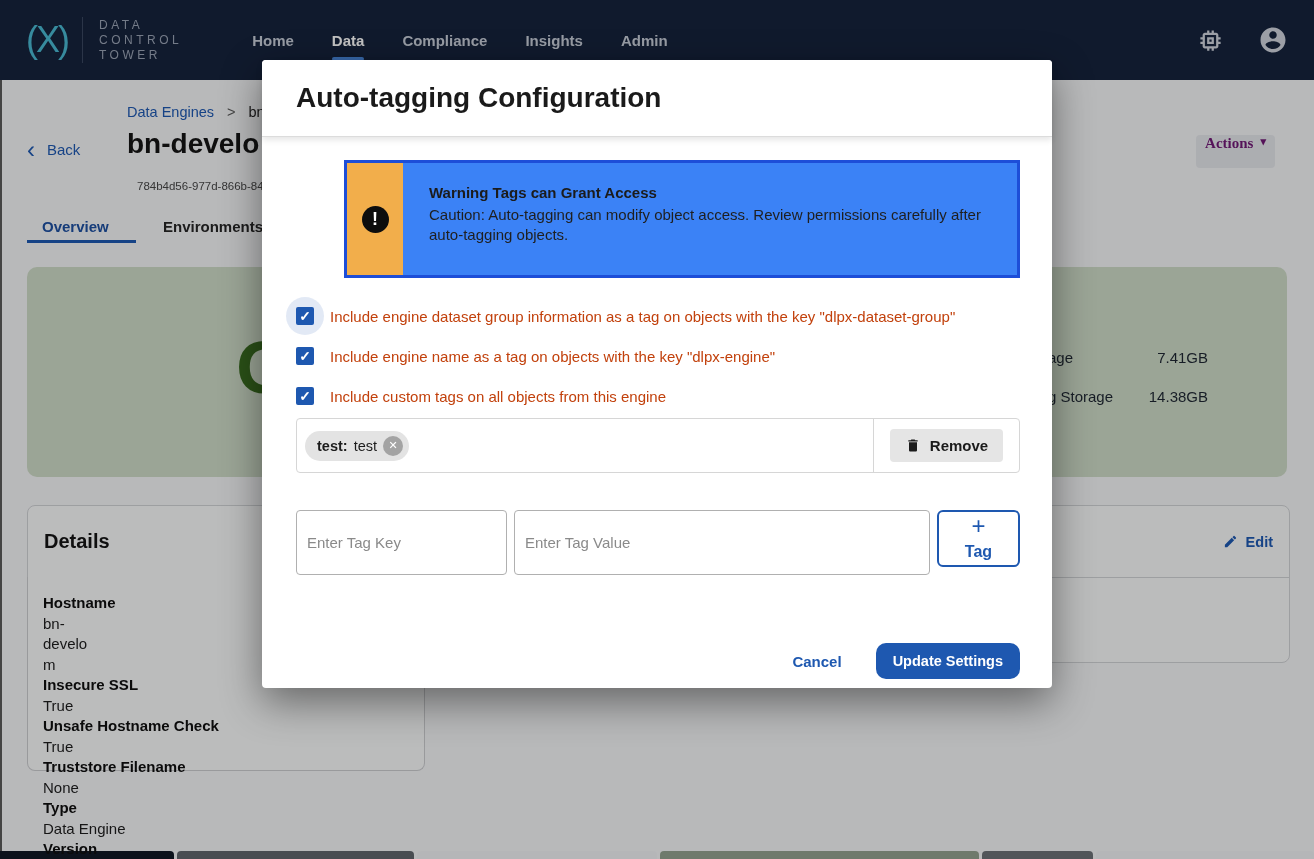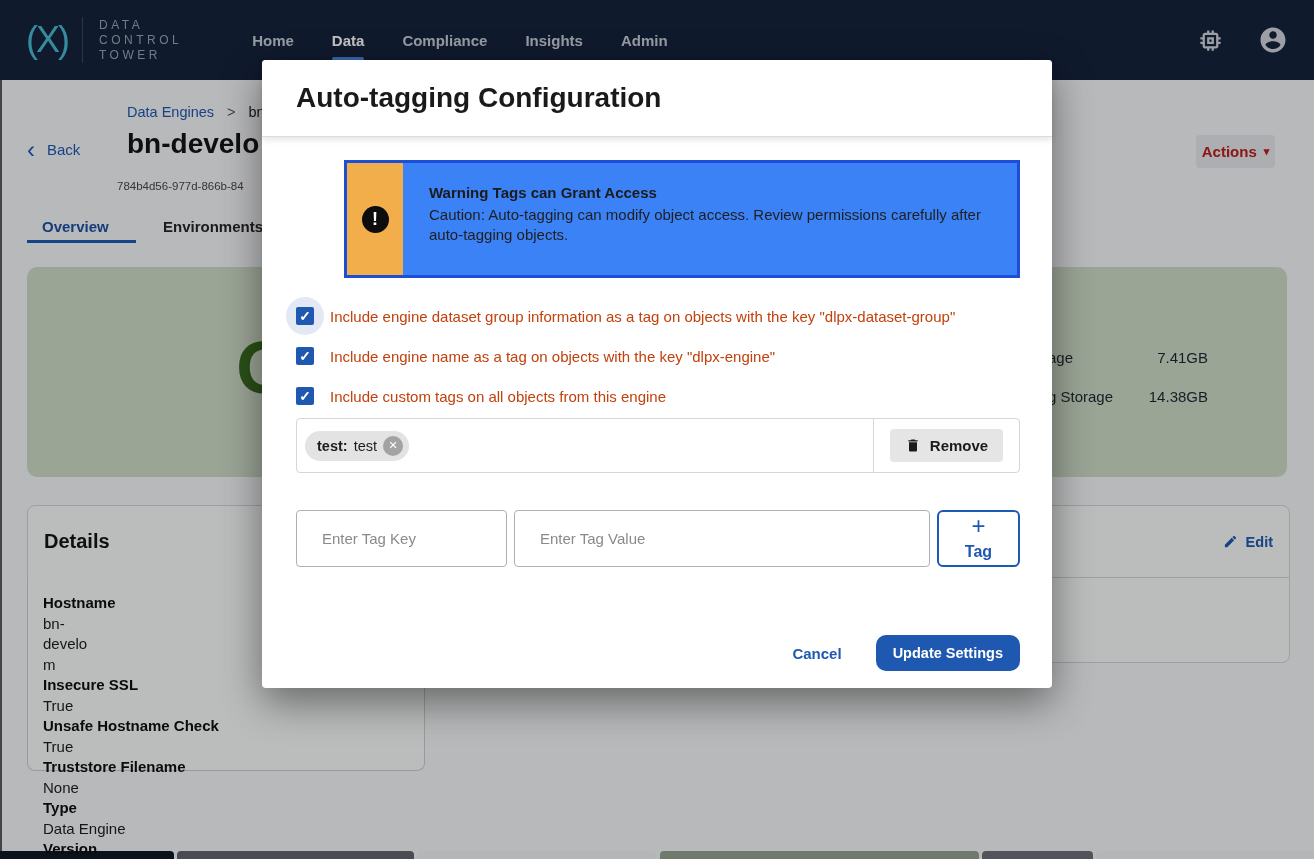--- a/index.html
+++ b/index.html
@@ -20,22 +20,22 @@
   .nav-right { margin-left:auto; display:flex; align-items:center; gap:34px; }
 
   
   .page-link { color:#1e58b0; }
   .back { position:absolute; left:27px; top:141px; display:flex; align-items:center; gap:12px; color:#1e58b0; font-size:15px; }
   .back .chev { font-size:24px; line-height:16px; }
   .breadcrumb { position:absolute; left:127px; top:104px; font-size:14.5px; display:flex; gap:13px; }
   .breadcrumb .sep { color:#5a5a5a; }
   .breadcrumb .cur { color:#1c1c1c; }
   .page-title { position:absolute; left:127px; top:128px; font-size:28px; font-weight:bold; color:#141414; }
-  .uuid { position:absolute; left:117px; top:180px; font-size:11.5px; color:#474747; }
-  .actions-btn { position:absolute; left:1196px; top:135px; width:79px; height:33px; background:#e3e5e9; border-radius:4px; display:flex; align-items:center; justify-content:center; gap:7px; font-size:15px; font-weight:bold; color:#b91c1c; cursor:pointer; }
+  .uuid { position:absolute; left:137px; top:180px; font-size:11.5px; color:#474747; }
+  .actions-btn { position:absolute; left:1196px; top:135px; width:79px; height:33px; background:#e3e5e9; border-radius:4px; display:flex; justify-content:center; gap:7px; font-size:15px; font-weight:bold; color:#701a75; cursor:pointer;font-family:Liberation Serif, serif; }
   .actions-btn .caret { font-size:11px; }
   .tab { position:absolute; top:218px; font-size:15px; font-weight:bold; }
   .tab.active { left:42px; color:#1d4fa0; }
   .tab.inactive { left:163px; color:#262626; }
   .tab-underline { position:absolute; left:27px; top:240px; width:109px; height:3px; background:#1e58b0; }
 
   .status-card { position:absolute; left:27px; top:267px; width:1260px; height:210px; background:#ccd9c5; border-radius:10px; }
   .status-letter { position:absolute; left:209px; top:64px; font-size:74px; font-weight:bold; color:#386a1f; line-height:74px; }
   .storage-row { position:absolute; left:1021px; width:160px; display:flex; justify-content:space-between; font-size:15px; color:#1f2733; }
   .storage-row.r1 { top:82px; }
@@ -88,21 +88,21 @@
   .chip-box { margin-top:2px; height:55px; border:1px solid #d6d6d6; border-radius:4px; display:flex; }
   .chip-area { flex:1; display:flex; align-items:center; padding-left:8px; }
   .chip { background:#e3e3e3; border-radius:16px; height:30px; display:flex; align-items:center; gap:6px; padding:0 6px 0 12px; font-size:14.5px; color:#1c1c1c; }
   .chip-key { font-weight:bold; }
   .chip-x { width:20px; height:20px; border-radius:50%; background:#a3a3a3; color:#fff; font-size:11px; display:flex; align-items:center; justify-content:center; cursor:pointer; }
   .chip-x::after { content:"\2715"; }
   .remove-cell { width:146px; border-left:1px solid #d6d6d6; display:flex; align-items:center; justify-content:center; }
   .remove-btn { display:flex; align-items:center; gap:9px; background:#e5e5e5; border:none; border-radius:4px; padding:8px 15px; font-family:inherit; font-size:15px; font-weight:bold; color:#1b1b1b; cursor:pointer; }
 
   .tag-form { margin-top:37px; display:flex; gap:7px; }
-  .tag-input { height:57px; border:1px solid #b0b0b0; border-radius:4px; padding:0 25px; font-family:inherit; font-size:15px; color:#0f766e; background:#fff; }
+  .tag-input { height:65px; border:1px solid #b0b0b0; border-radius:4px; padding:0 10px; font-family:inherit; font-size:15px; color:#0f766e; background:#fff; }
   .tag-input::placeholder { color:#8a8a8a; opacity:1; }
   .key-input { width:211px; }
   .value-input { flex:1; }
   .tag-btn { width:83px; height:57px; border:2px solid #1e58b0; border-radius:6px; background:#fff; color:#1e58b0; display:flex; align-items:center; justify-content:center; gap:7px; font-family:inherit; font-size:16px; font-weight:bold; cursor:pointer;flex-direction:column; }
   .tag-btn .plus { font-size:24px; font-weight:400; line-height:20px; }
   .tag-btn .plus::after { content:"+"; }
 
   .modal-footer { margin-top:68px; display:flex; justify-content:flex-end; align-items:center; }
   .cancel-btn { background:none; border:none; font-family:inherit; color:#1e58b0; font-size:15px; font-weight:bold; margin-right:34px; cursor:pointer; }
   .submit-btn { background:#1e58b0; border:none; border-radius:10px; color:#fff; font-family:inherit; font-size:14.5px; font-weight:bold; padding:10px 17px; cursor:pointer; }

